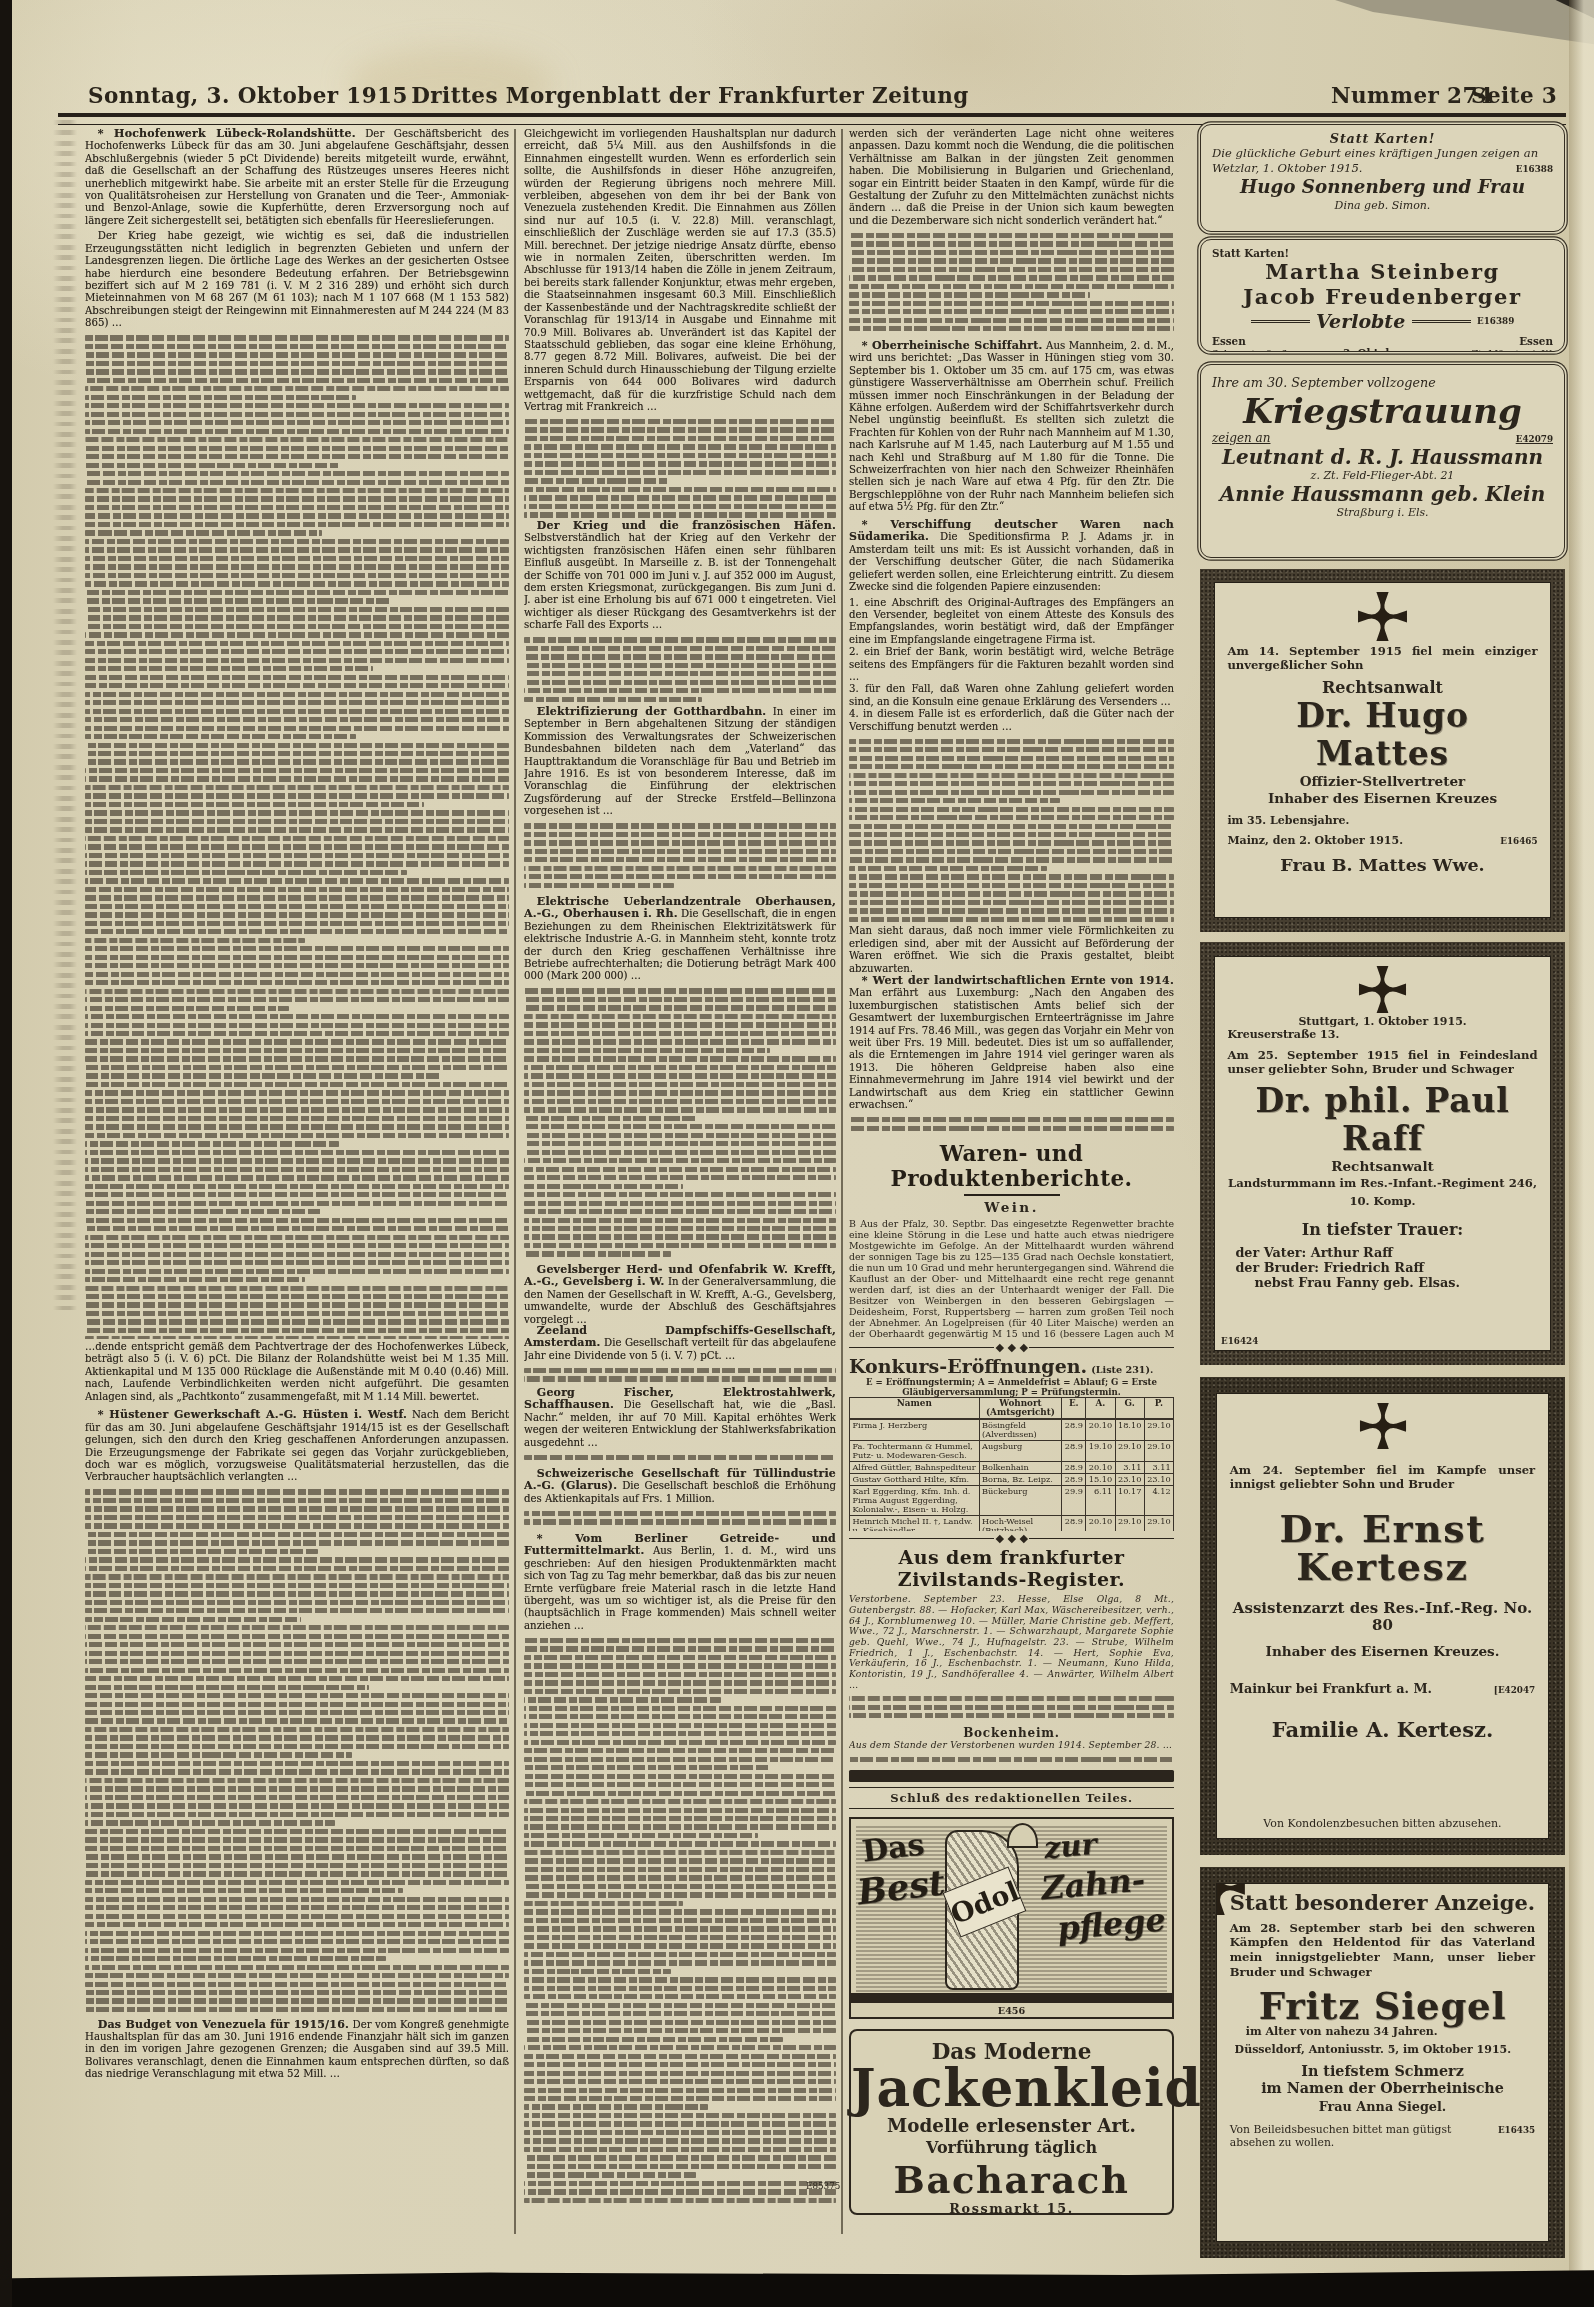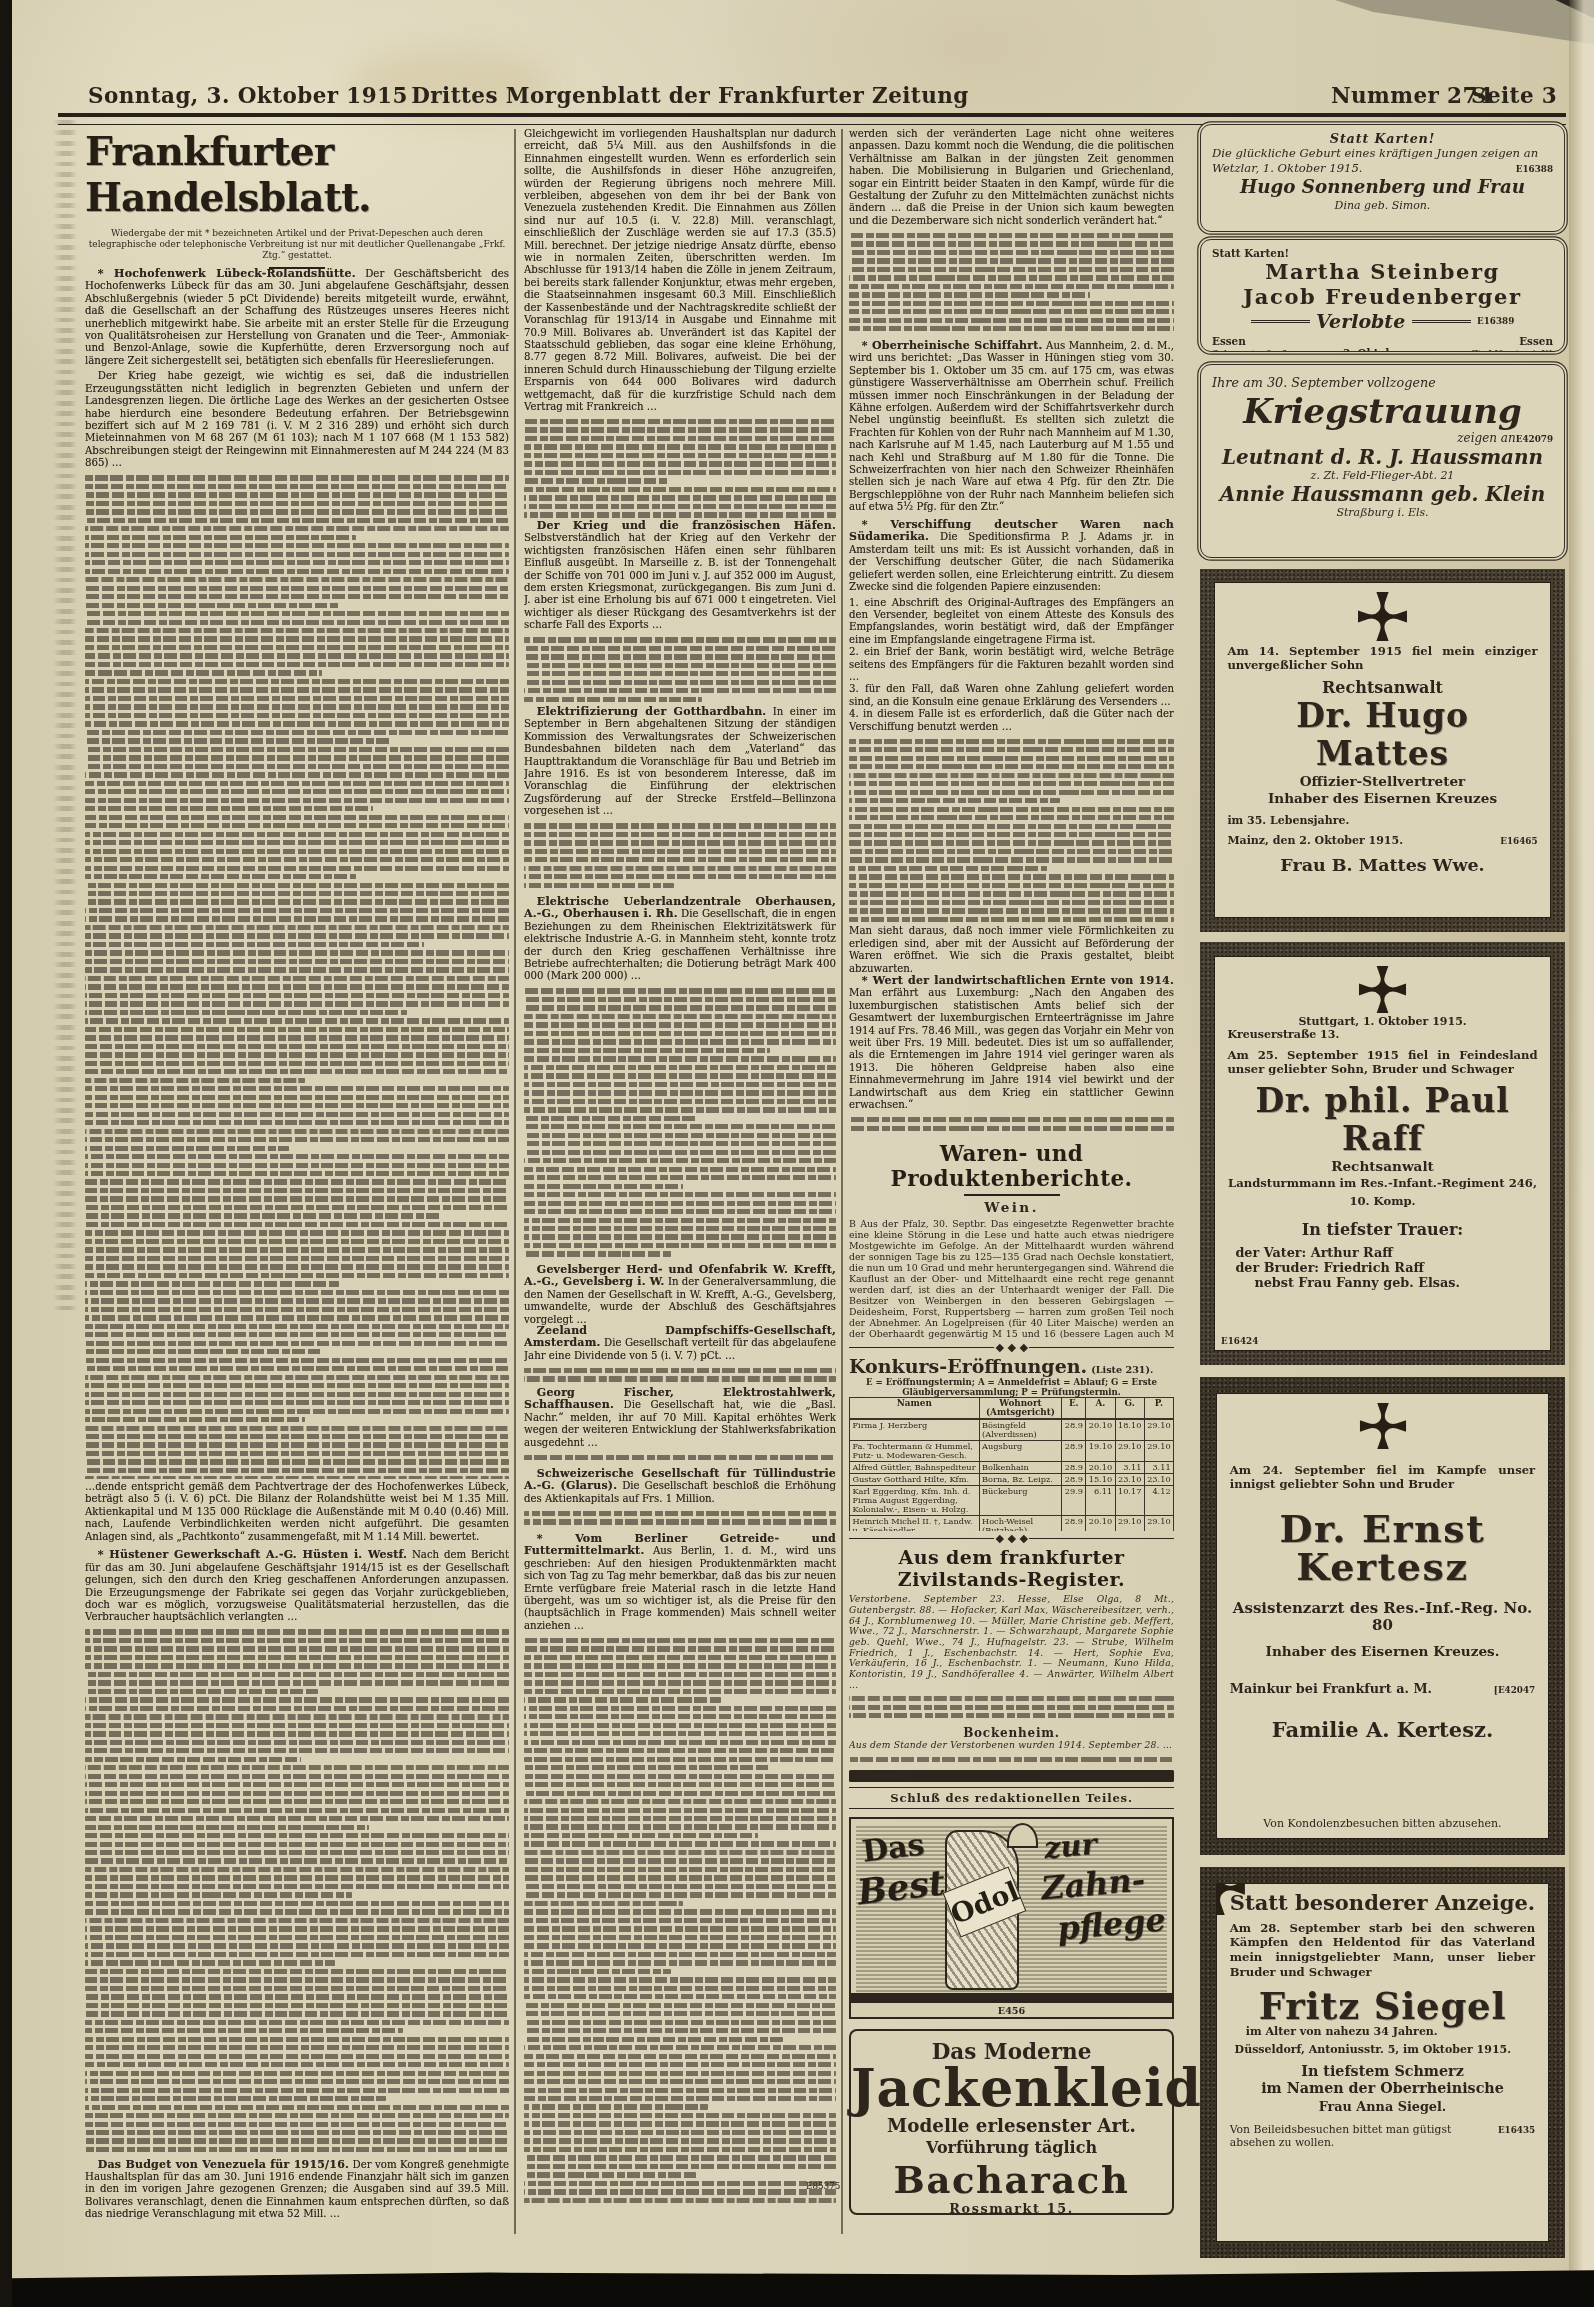--- a/index.html
+++ b/index.html
@@ -159,25 +159,20 @@
   <div class="hdr" style="left:76px;">Sonntag, 3. Oktober 1915</div>
   <div class="hdr" style="left:375px;width:606px;text-align:center;">Drittes Morgenblatt der Frankfurter Zeitung</div>
   <div class="hdr" style="left:1319px;">Nummer 274</div>
   <div class="hdr" style="left:1459px;">Seite 3</div>
   <div class="hdr-rule"></div>
 
   <div class="vrule" style="left:502px;top:129px;height:2105px;"></div>
   <div class="vrule" style="left:829px;top:129px;height:2105px;"></div>
 
   <div class="col" style="left:73px;width:424px;height:2109px;">
-    <div style="height:140px;text-align:left;">
-      <div class="mast-title">Frankfurter Handelsblatt.</div>
-      <div class="mast-sub">Wiedergabe der mit * bezeichneten Artikel und der Privat-Depeschen auch deren telegraphische oder telephonische Verbreitung ist nur mit deutlicher Quellenangabe „Frkf. Ztg.“ gestattet.</div>
-      <div class="mast-orn"></div>
-    </div>
 
     <div class="art" style="height:1275px;">
       <p class="lead"><span class="atitle">* Hochofenwerk Lübeck-Rolandshütte.</span>
         <span>Der Geschäftsbericht des Hochofenwerks Lübeck für das am 30. Juni abgelaufene Geschäftsjahr, dessen Abschlußergebnis (wieder 5 pCt Dividende) bereits mitgeteilt wurde, erwähnt, daß die Gesellschaft an der Schaffung des Rüstzeuges unseres Heeres nicht unerheblich mitgewirkt habe. Sie arbeite mit an erster Stelle für die Erzeugung von Qualitätsroheisen zur Herstellung von Granaten und die Teer-, Ammoniak- und Benzol-Anlage, sowie die Kupferhütte, deren Erzversorgung noch auf längere Zeit sichergestellt sei, betätigten sich ebenfalls für Heereslieferungen.</span></p>
       <p class="lead" style="margin-top:3.2px;">Der Krieg habe gezeigt, wie wichtig es sei, daß die industriellen Erzeugungsstätten nicht lediglich in begrenzten Gebieten und unfern der Landesgrenzen liegen. Die örtliche Lage des Werkes an der gesicherten Ostsee habe hierdurch eine besondere Bedeutung erfahren. Der Betriebsgewinn beziffert sich auf M 2 169 781 (i. V. M 2 316 289) und erhöht sich durch Mieteinnahmen von M 68 267 (M 61 103); nach M 1 107 668 (M 1 153 582) Abschreibungen steigt der Reingewinn mit Einnahmeresten auf M 244 224 (M 83 865) …</p>
       <div class="fill">
           <div class="bl" style="width:100%;background-position:0px 0"></div>
           <div class="bl" style="width:100%;background-position:-41px 0"></div>
           <div class="bl" style="width:100%;background-position:-81px 0"></div>
           <div class="bl" style="width:100%;background-position:-122px 0"></div>
@@ -781,21 +776,21 @@
               <span style="font-weight:normal;font-size:9.6px;">Schornstraße 6.</span></span>
         <span style="align-self:flex-end;">3. Oktober.</span>
         <span style="text-align:right;"><span>Essen</span><br>
               <span style="font-weight:normal;font-size:9.6px;">z. Zt. Münster i. W.</span></span>
       </div>
     </div>
 
     <div class="cardbox" style="height:194px;margin-top:12px;">
       <div class="ad-line" style="font-size:12.8px;margin-top:4.8px;">Ihre am 30. September vollzogene</div>
       <div class="kt-title">Kriegstrauung</div>
-      <div style="display:flex;justify-content:flex-end;align-items:baseline;">
+      <div style="display:flex;justify-content:space-between;align-items:baseline;text-decoration:underline;">
         <span class="ad-line" style="font-size:12px;">zeigen an</span>
         <span class="ad-code">E42079</span>
       </div>
       <div class="ad-name">Leutnant d. R. J. Haussmann</div>
       <div class="ad-sub">z. Zt. Feld-Flieger-Abt. 21</div>
       <div class="ad-name">Annie Haussmann geb. Klein</div>
       <div class="ad-sub">Straßburg i. Els.</div>
     </div>
 
     <div class="notice" style="height:363px;margin-top:10.4px;">

